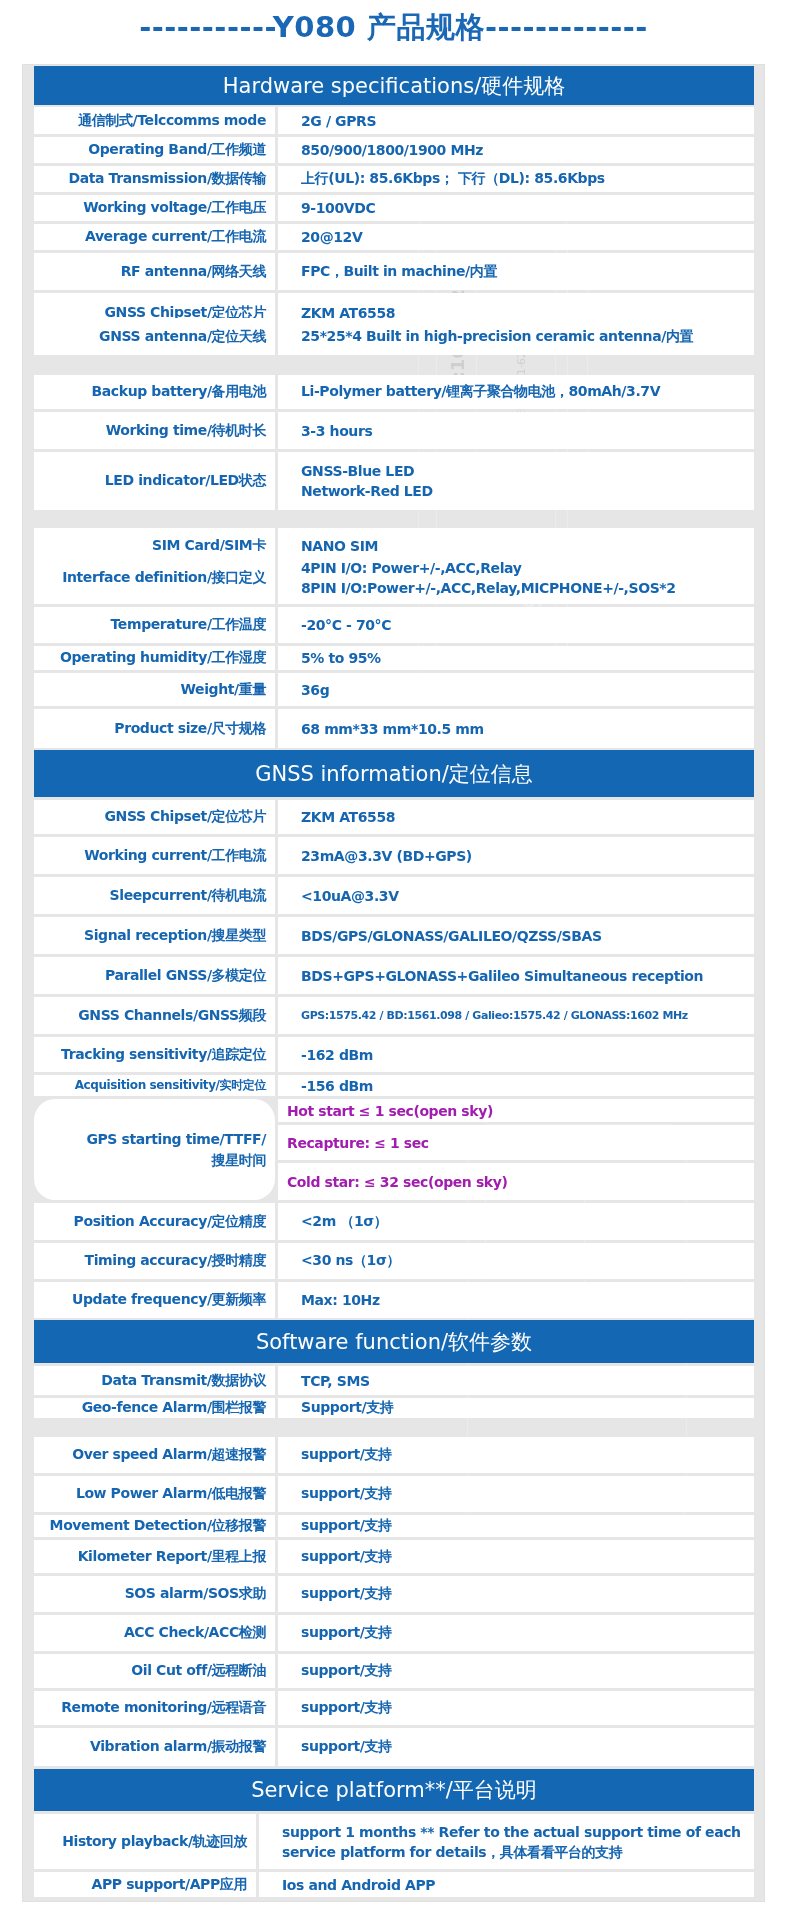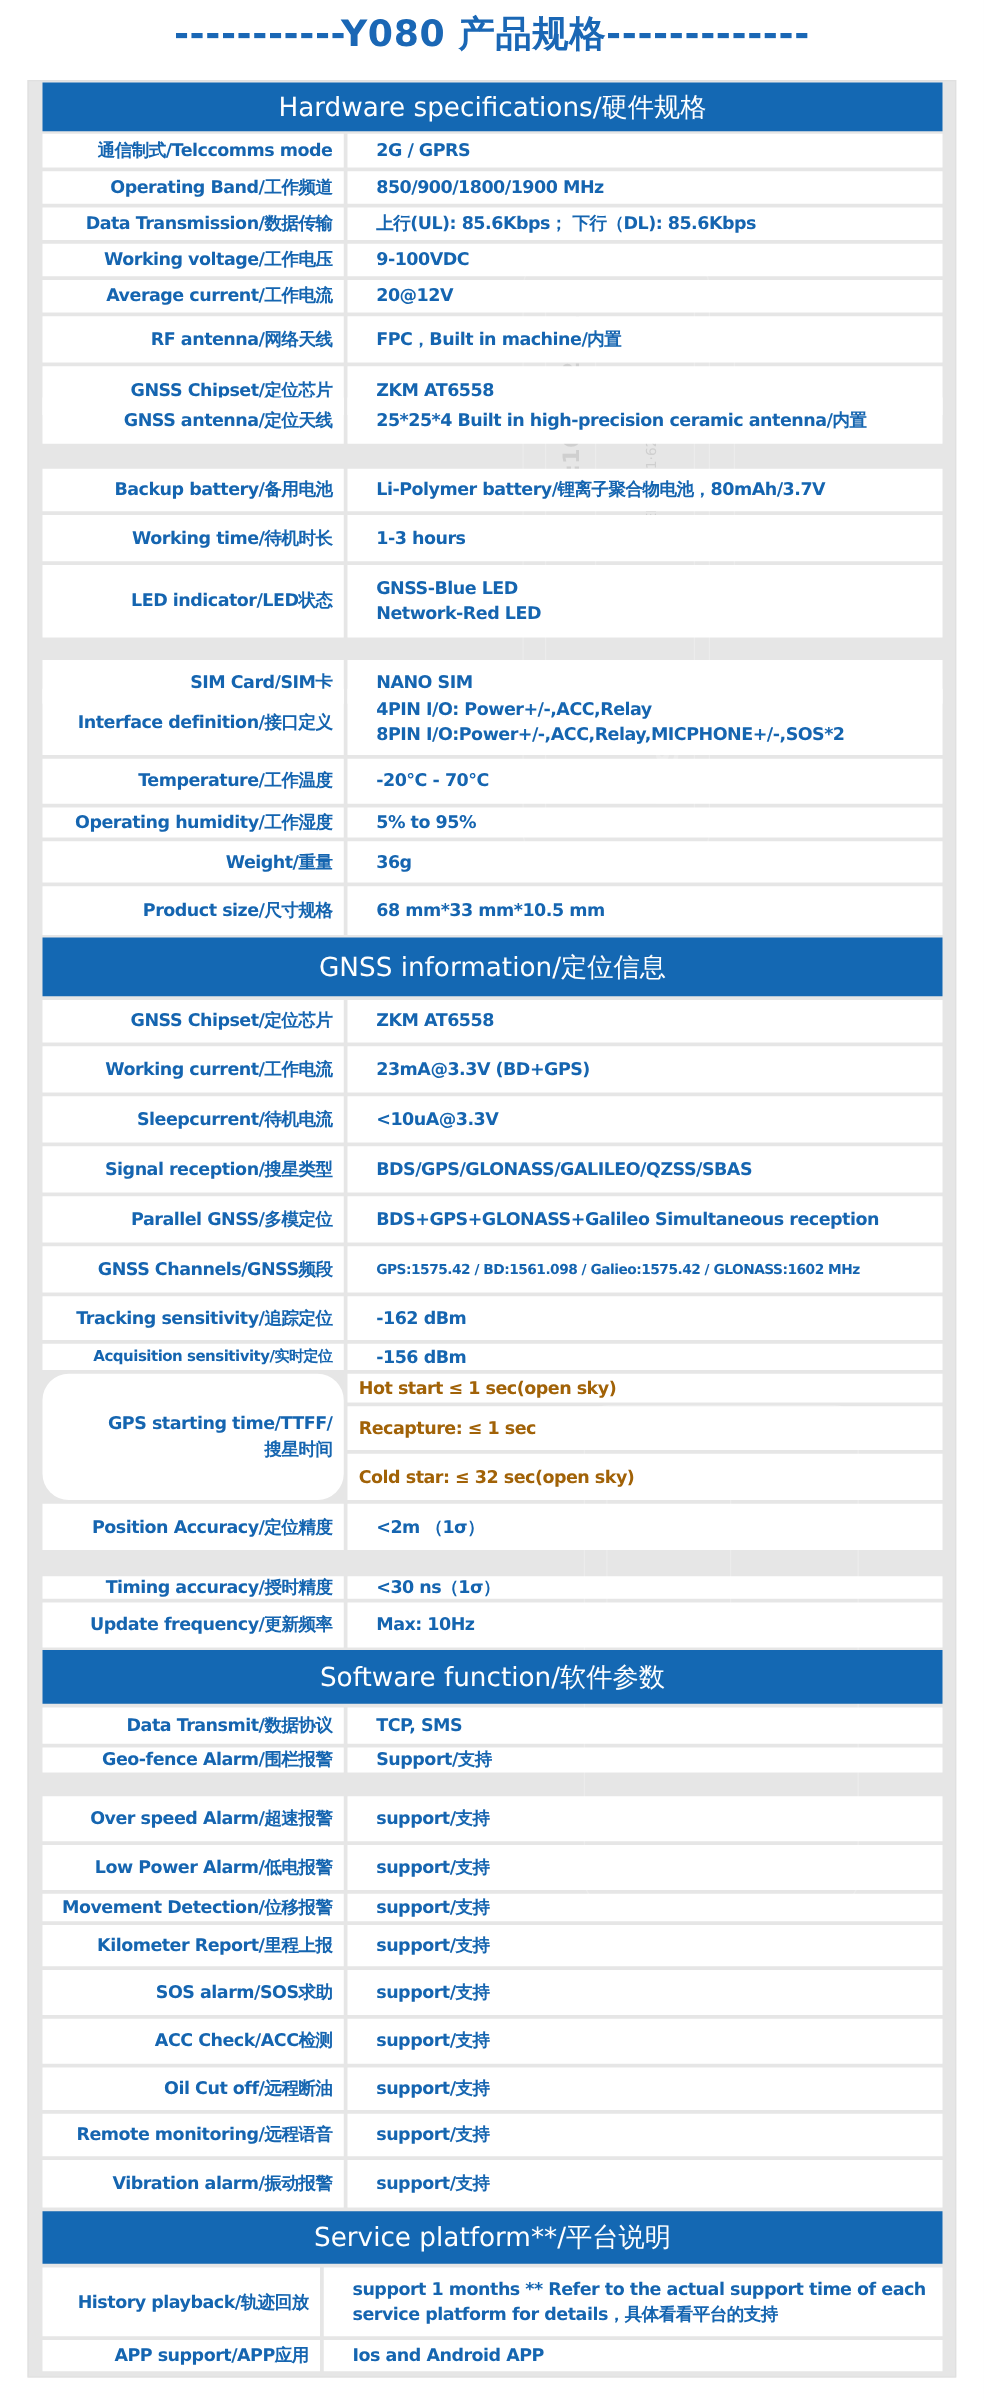--- a/index.html
+++ b/index.html
@@ -36,21 +36,21 @@
   .svc .cell-label { width: 222px; }
   .cell-value.multi { flex-direction: column; align-items: flex-start; justify-content: center; line-height: 20px; }
   .small { font-size: 11px; }
   .tiny { font-size: 12px; }
 
   
   .compound { position: absolute; left: 34px; width: 720px; display: flex; }
   .compound .cell-label { align-items: center; line-height: 21px; }
   .compound .subs { flex: 1; display: flex; flex-direction: column; }
   .compound .sub { background: #fff; display: flex; align-items: center; padding-left: 9px;
-    font-size: 14px; font-weight: bold; font-family: "DejaVu Sans", sans-serif; letter-spacing: -0.4px; color: #a16207; }
+    font-size: 14px; font-weight: bold; font-family: "DejaVu Sans", sans-serif; letter-spacing: -0.4px; color: #a21caf; }
 
   
   .wm { position: absolute; border: 1.5px solid #ececec; pointer-events: none; }
   .wm-text { position: absolute; color: #cfcfcf; font-family: "DejaVu Sans", sans-serif; font-weight: bold; pointer-events: none; }
 </style>
 </head>
 <body>
 
 <div class="page-title">-----------Y080 产品规格-------------</div>
 
@@ -98,21 +98,21 @@
 <div class="row" style="top:318px;height:37px;">
   <div class="cell-label">GNSS antenna/定位天线</div>
   <div class="cell-value">25*25*4 Built in high-precision ceramic antenna/内置</div>
 </div>
 <div class="row" style="top:375px;height:34px;">
   <div class="cell-label">Backup battery/备用电池</div>
   <div class="cell-value">Li-Polymer battery/锂离子聚合物电池，80mAh/3.7V</div>
 </div>
 <div class="row" style="top:412px;height:37px;">
   <div class="cell-label">Working time/待机时长</div>
-  <div class="cell-value">1-3 hours</div>
+  <div class="cell-value">3-3 hours</div>
 </div>
 <div class="row" style="top:452px;height:58px;">
   <div class="cell-label">LED indicator/LED状态</div>
   <div class="cell-value multi">
     <span>GNSS-Blue LED</span>
     <span>Network-Red LED</span>
   </div>
 </div>
 <div class="row" style="top:528px;height:35px;">
   <div class="cell-label">SIM Card/SIM卡</div>
@@ -186,21 +186,21 @@
     <div class="sub" style="height:23px;margin-bottom:3px;">Hot start ≤ 1 sec(open sky)</div>
     <div class="sub" style="height:35px;margin-bottom:3px;">Recapture: ≤ 1 sec</div>
     <div class="sub" style="height:37px;">Cold star: ≤ 32 sec(open sky)</div>
   </div>
 </div>
 
 <div class="row" style="top:1203px;height:37px;">
   <div class="cell-label">Position Accuracy/定位精度</div>
   <div class="cell-value">&lt;2m （1σ）</div>
 </div>
-<div class="row" style="top:1243px;height:36px;align-items:flex-end;">
+<div class="row" style="top:1243px;height:36px;">
   <div class="cell-label">Timing accuracy/授时精度</div>
   <div class="cell-value">&lt;30 ns（1σ）</div>
 </div>
 <div class="row" style="top:1282px;height:36px;">
   <div class="cell-label">Update frequency/更新频率</div>
   <div class="cell-value">Max: 10Hz</div>
 </div>
 
 <div class="section-header" style="top:1320px;height:43px;">Software function/软件参数</div>
 

